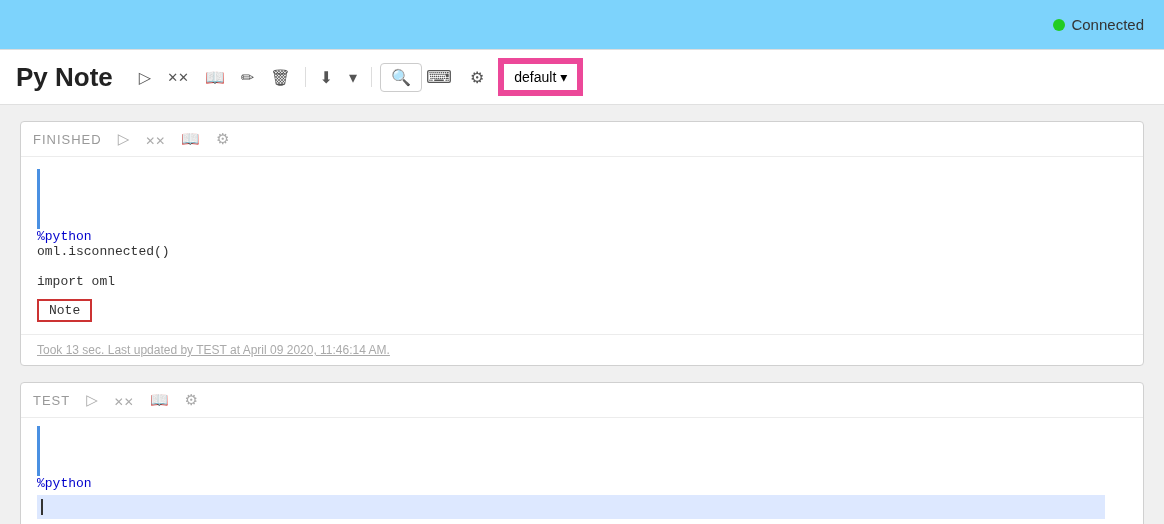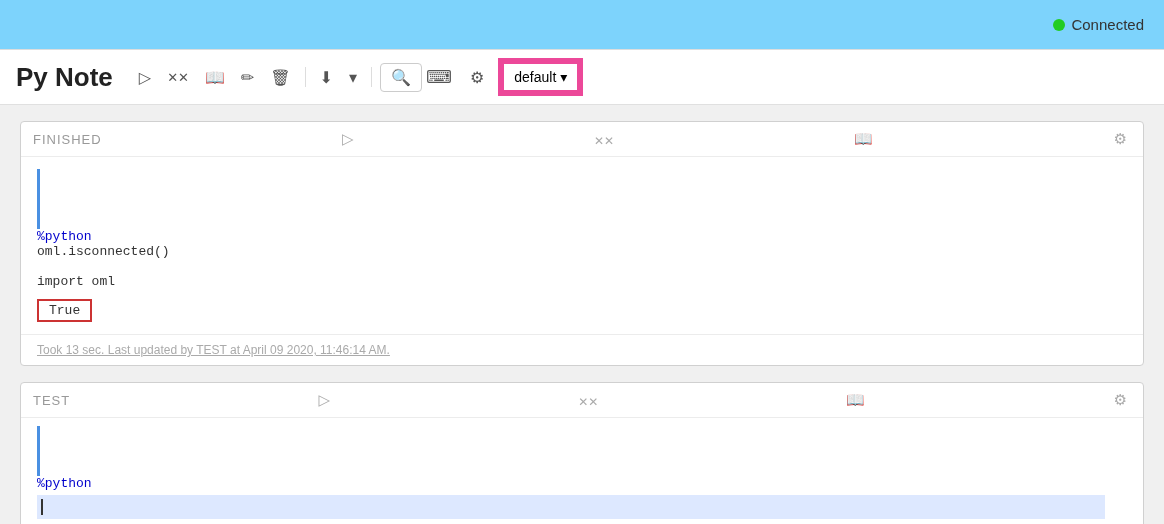--- a/index.html
+++ b/index.html
@@ -111,21 +111,21 @@
       flex-direction: column;
       gap: 16px;
     }
     .notebook-cell {
       background: #ffffff;
       border: 1px solid #d0d0d0;
       border-radius: 4px;
     }
     .cell-header {
       display: flex;
-      justify-content: space-between;
+      justify-content: flex-start;
       align-items: center;
       padding: 6px 12px;
       gap: 8px;
       border-bottom: 1px solid #ececec;
     }
     .cell-status {
       font-size: 13px;
       color: #999;
       letter-spacing: 1px;
       margin-right: 4px;
@@ -266,21 +266,21 @@
         <span>⚙</span>
       </button>
     </div>
     <div class="cell-body">
       <div class="cell-left-bar">
         <div class="blue-bar"></div>
         <div class="code-content">
           <pre><span class="code-magic">%python</span>
 <span class="code-line">oml.isconnected()</span>
 <span class="code-line">import oml</span></pre>
-          <div class="output-box">True</div>
+          <div class="output-box">Note</div>
         </div>
       </div>
     </div>
     <div class="cell-footer">Took 13 sec. Last updated by TEST at April 09 2020, 11:46:14 AM.</div>
   </div>
 
   <div class="notebook-cell">
     <div class="cell-header">
       <span class="cell-status">TEST</span>
       <button class="cell-icon-btn">

